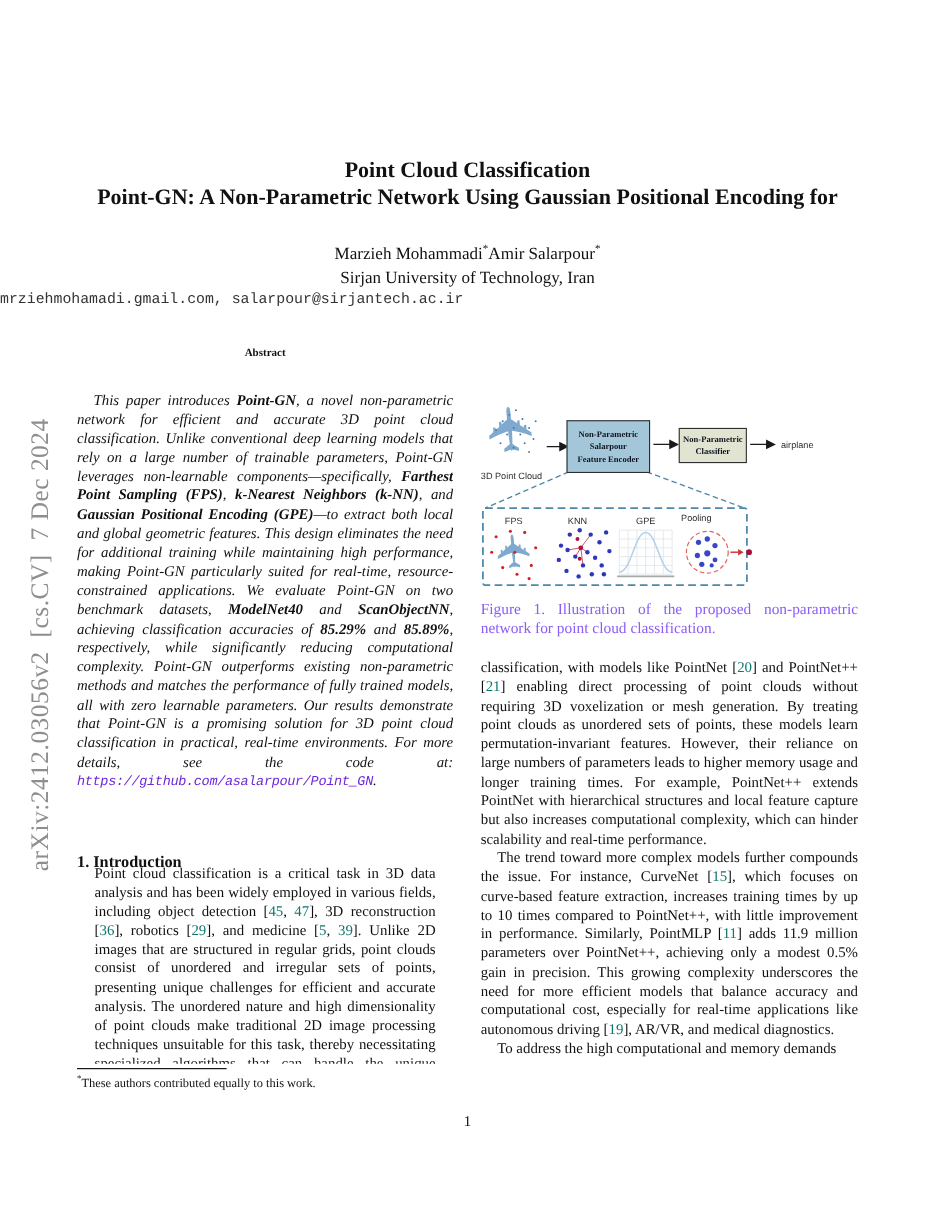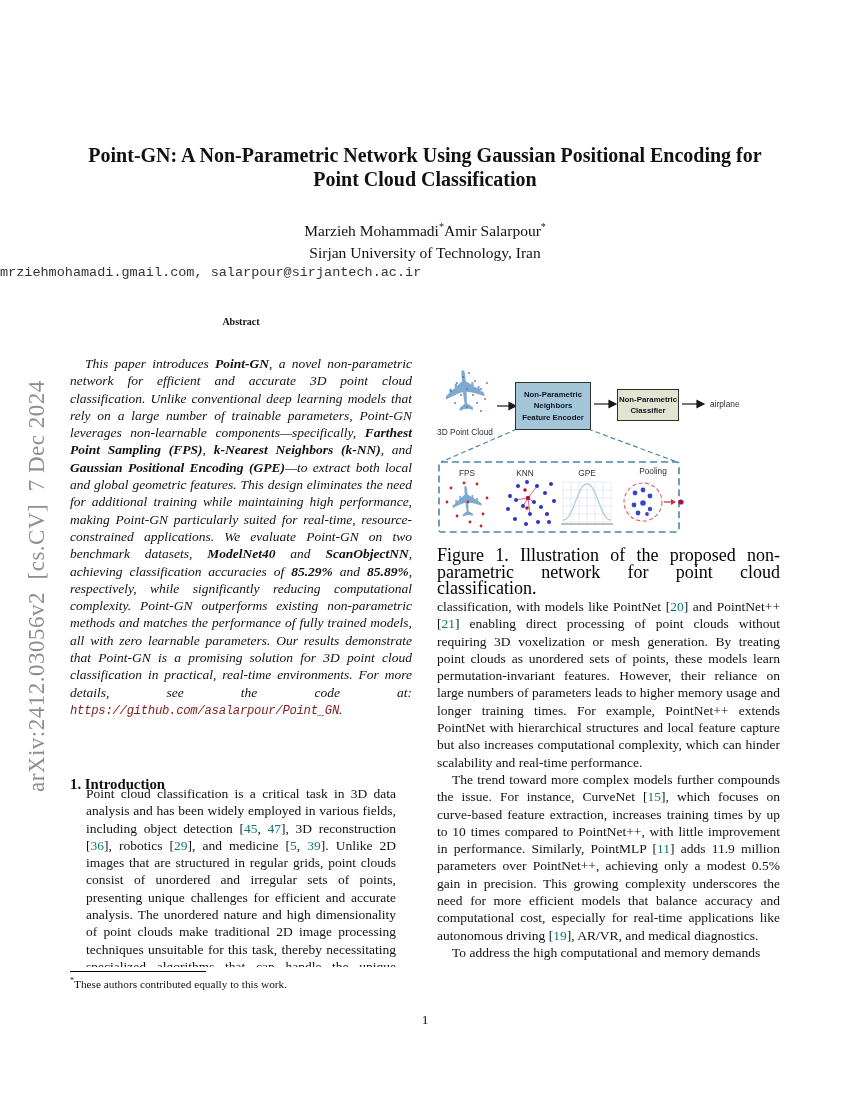--- a/index.html
+++ b/index.html
@@ -43,54 +43,54 @@
   
   .figure{position:absolute;top:45px;left:0;width:343px;height:186px;}
   .plane-glyph{position:absolute;font-family:"DejaVu Sans",sans-serif;color:#7fa9cf;
     text-align:center;pointer-events:none;}
   .plane-main{left:-2px;top:4px;width:62px;height:62px;font-size:56px;line-height:62px;
     transform:rotate(-95deg);}
   .plane-fps{left:7px;top:122px;width:48px;height:48px;font-size:42px;line-height:48px;
     transform:rotate(-95deg);}
   .fig-art{position:absolute;left:0;top:0;}
   .fig-box{position:absolute;display:flex;flex-direction:column;justify-content:center;
-    text-align:center;font-family:Liberation Sans, sans-serif;font-weight:600;
+    text-align:center;font-family:Liberation Serif, serif;font-weight:600;
     font-size:7.8px;line-height:1.42;color:#10141f;border:1.3px solid #2e2e2e;}
   .encoder-box{left:78px;top:27px;width:74px;height:46px;background:#a3c6d9;}
   .classifier-box{left:180px;top:34px;width:60px;height:30px;background:#e0e4d0;}
   .fig-label{position:absolute;font-family:"Liberation Sans",sans-serif;font-size:8.3px;
     color:#2e2e2e;transform:translateX(-50%);white-space:nowrap;}
   .fig-caption{position:absolute;top:237px;left:0;width:100%;
-    font-size:18px;line-height:16.5px;text-align:justify;color:#000000;}
+    font-size:14px;line-height:16.5px;text-align:justify;color:#8b5cf6;}
 
   .right-text{position:absolute;top:288px;left:0;width:100%;max-height:408px;overflow:hidden;
     font-size:13.5px;line-height:17.3px;text-align:justify;}
   .right-text p{margin:0;}
   .right-text p.indent{text-indent:15px;}
 
   .page-number{position:absolute;top:1012px;left:0;width:850px;text-align:center;font-size:13.5px;}
 
   
   .seg-r{font-style:normal;}
   .seg-i{font-style:italic;}
   .seg-bi{font-style:italic;font-weight:bold;}
   .seg-c{color:#0f766e;font-style:normal;}
-  .seg-l{color:#7f1d1d;font-family:"Liberation Mono",monospace;font-style:italic;
+  .seg-l{color:#6d28d9;font-family:"Liberation Mono",monospace;font-style:italic;
     font-size:12.3px;letter-spacing:-.3px;}
 </style>
 </head>
 <body>
 
 <div class="page">
 
   <div class="arxiv-banner">arXiv:2412.03056v2  [cs.CV]  7 Dec 2024</div>
 
   <div class="title">
+    <div>Point Cloud Classification</div>
     <div>Point-GN: A Non-Parametric Network Using Gaussian Positional Encoding for</div>
-    <div>Point Cloud Classification</div>
   </div>
 
   <div class="authors-row">
     <span><span>Marzieh Mohammadi</span><sup>*</sup></span>
     <span><span>Amir Salarpour</span><sup>*</sup></span>
   </div>
   <div class="affiliation">Sirjan University of Technology, Iran</div>
   <div class="emails">mrziehmohamadi.gmail.com, salarpour@sirjantech.ac.ir</div>
 
   <div class="col-left">
@@ -232,34 +232,34 @@
               <circle cx="210" cy="159" r="1.9"></circle>
           </g>
           <line x1="227" y1="147" x2="234" y2="147" stroke="#cc3333" stroke-width="1.3"></line>
           <polygon points="234,144 239,147 234,150" fill="#cc3333"></polygon>
           <circle cx="244" cy="147" r="2.6" fill="#a6103a"></circle>
         </g>
       </svg>
 
       <div class="fig-box encoder-box">
         <div>Non-Parametric</div>
-        <div>Neighbors</div>
+        <div>Salarpour</div>
         <div>Feature Encoder</div>
       </div>
       <div class="fig-box classifier-box">
         <div>Non-Parametric</div>
         <div>Classifier</div>
       </div>
 
       <span class="fig-label" style="left:28px;top:72px;">3D Point Cloud</span>
       <span class="fig-label" style="left:273px;top:44px;transform:none;">airplane</span>
       <span class="fig-label" style="left:30px;top:113px;">FPS</span>
       <span class="fig-label" style="left:88px;top:113px;">KNN</span>
       <span class="fig-label" style="left:150px;top:113px;">GPE</span>
-      <span class="fig-label" style="left:216px;top:111px;">Pooling</span>
+      <span class="fig-label" style="left:196px;top:111px;">Pooling</span>
     </div>
 
     <div class="fig-caption">Figure 1. Illustration of the proposed non-parametric network for point cloud classification.</div>
 
     <div class="right-text">
       <p><span class="seg-r">classification, with models like PointNet [</span><span class="seg-c">20</span><span class="seg-r">] and PointNet++ [</span><span class="seg-c">21</span><span class="seg-r">] enabling direct processing of point clouds without requiring 3D voxelization or mesh generation. By treating point clouds as unordered sets of points, these models learn permutation-invariant features. However, their reliance on large numbers of parameters leads to higher memory usage and longer training times. For example, PointNet++ extends PointNet with hierarchical structures and local feature capture but also increases computational complexity, which can hinder scalability and real-time performance.</span></p>
       <p class="indent"><span class="seg-r">The trend toward more complex models further compounds the issue. For instance, CurveNet [</span><span class="seg-c">15</span><span class="seg-r">], which focuses on curve-based feature extraction, increases training times by up to 10 times compared to PointNet++, with little improvement in performance. Similarly, PointMLP [</span><span class="seg-c">11</span><span class="seg-r">] adds 11.9 million parameters over PointNet++, achieving only a modest 0.5% gain in precision. This growing complexity underscores the need for more efficient models that balance accuracy and computational cost, especially for real-time applications like autonomous driving [</span><span class="seg-c">19</span><span class="seg-r">], AR/VR, and medical diagnostics.</span></p>
       <p class="indent"><span class="seg-r">To address the high computational and memory demands</span></p>
     </div>
   </div>

